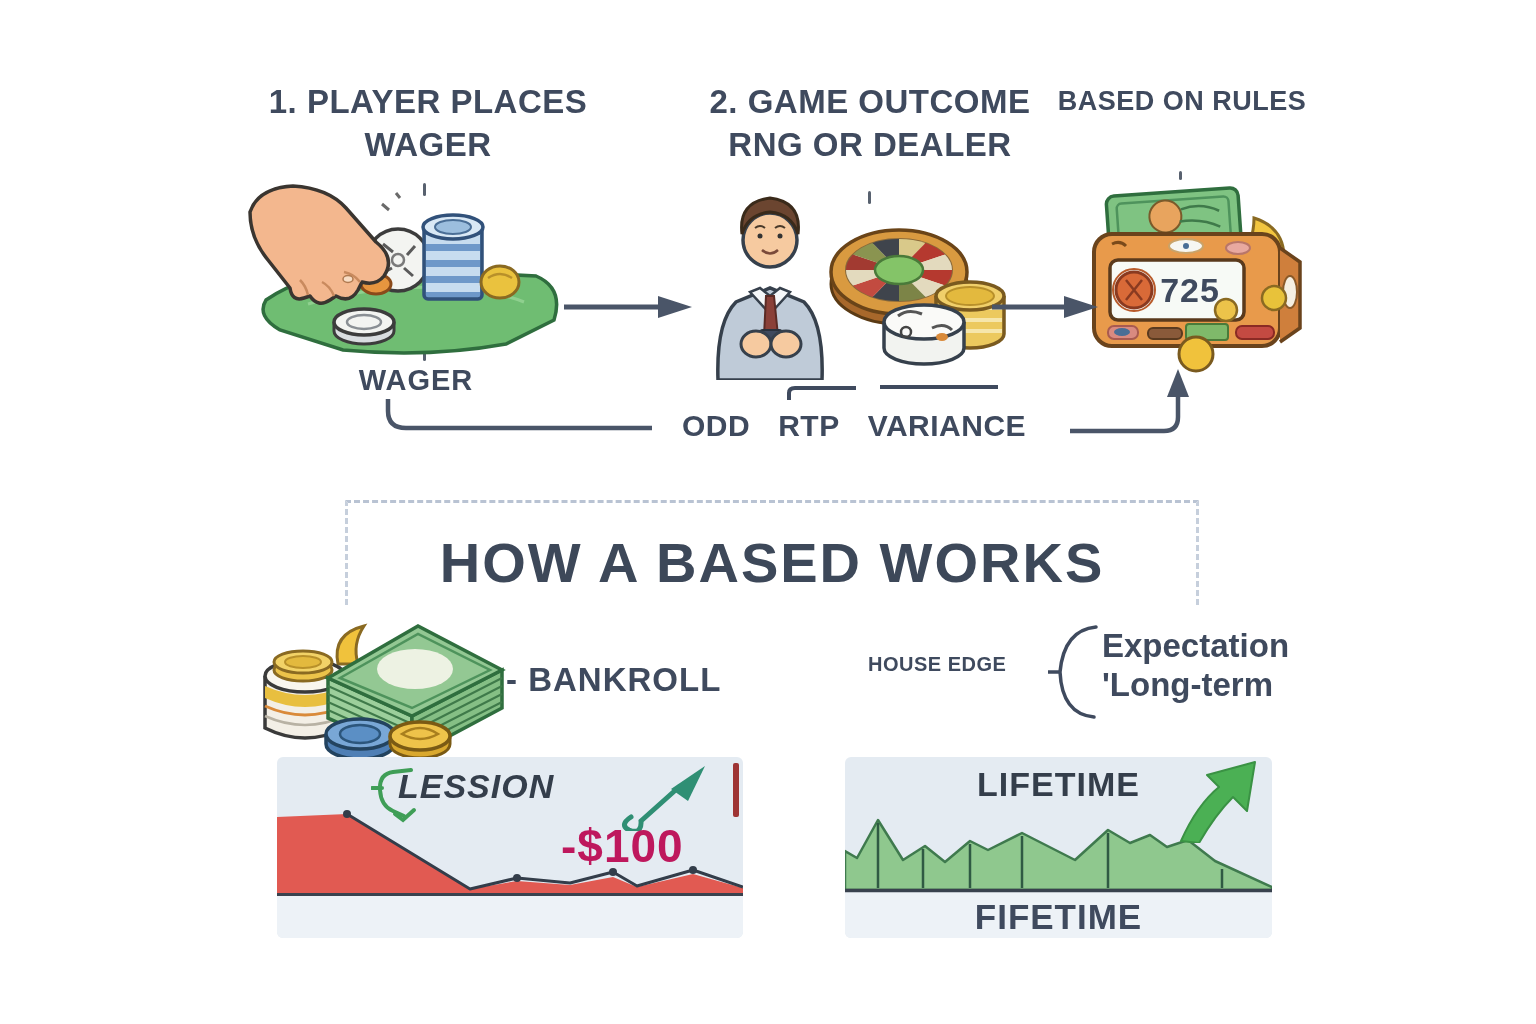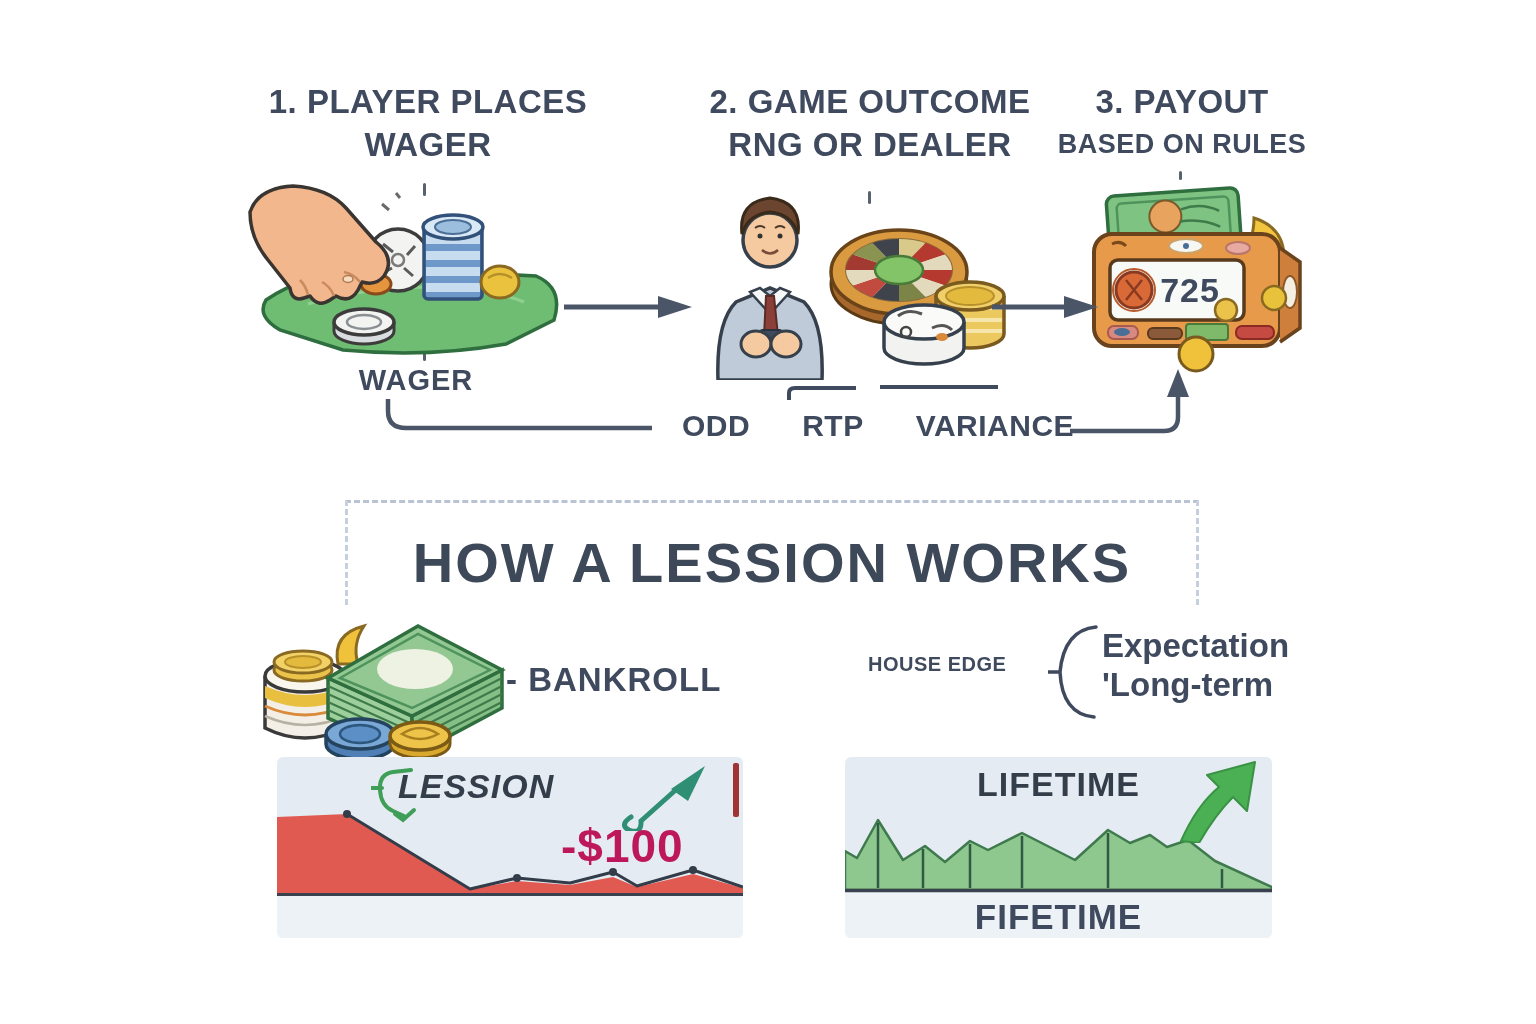--- a/index.html
+++ b/index.html
@@ -12,21 +12,21 @@
   .step-title{
     position:absolute; text-align:center; font-weight:700; color:var(--ink);
     font-size:33px; line-height:43px; letter-spacing:.5px;
   }
   .step-title .sub-small{font-size:27px; letter-spacing:.5px;}
   .caption{
     position:absolute; font-weight:700; color:var(--ink); font-size:29px;
     text-align:center; letter-spacing:1px;
   }
   .factors{
-    position:absolute; left:682px; top:409px; display:flex; gap:52px;
+    position:absolute; left:682px; top:409px; display:flex; gap:28px;
     font-size:30px; font-weight:700; color:var(--ink); letter-spacing:.5px;
   }
   .tick{position:absolute; width:3px; background:#58616f; border-radius:2px;}
   .dashed-box{
     position:absolute; left:345px; top:500px; width:848px; height:102px;
     border-top:3px dashed #b9c3d3; border-left:3px dashed #c6cfdc; border-right:3px dashed #c6cfdc;
   }
   .main-title{
     margin-top:27px; text-align:center; font-size:56px; font-weight:700;
     letter-spacing:2px; color:#3d4859;
@@ -55,21 +55,20 @@
 
   <div class="step-title" style="left:253px; top:80px; width:350px;">
     <div>1. PLAYER PLACES</div>
     <div>WAGER</div>
   </div>
   <div class="step-title" style="left:680px; top:80px; width:380px;">
     <div>2. GAME OUTCOME</div>
     <div>RNG OR DEALER</div>
   </div>
   <div class="step-title" style="left:1057px; top:80px; width:250px;">
-    <div>3. PAYOUT</div>
     <div class="sub-small">BASED ON RULES</div>
   </div>
 
   <div class="tick" style="left:423px; top:183px; height:13px;"></div>
   <div class="tick" style="left:423px; top:350px; height:11px;"></div>
   <div class="tick" style="left:868px; top:191px; height:13px;"></div>
   <div class="tick" style="left:1179px; top:171px; height:9px;"></div>
 
   <svg class="abs" style="left:248px; top:182px;" width="330" height="182" viewBox="0 0 330 182">
     <path d="M18,118 Q55,92 125,86 L288,94 Q316,106 306,138 L258,162 Q180,176 95,168 L32,148 Q8,134 18,118 Z" fill="#6fbd72" stroke="#2f6e3e" stroke-width="3.5"></path>
@@ -209,21 +208,21 @@
     <path d="M3,15 L3,8 Q3,3 9,3 L70,3" stroke="#3f4a5e" stroke-width="4" fill="none"></path>
   </svg>
   <div class="abs" style="left:880px; top:385px; width:118px; height:4px; background:#3f4a5e;"></div>
 
   <svg class="abs" style="left:1070px; top:365px;" width="128" height="72" viewBox="0 0 128 72">
     <path d="M0,66 H94 Q108,66 108,52 V30" stroke="#4a5568" stroke-width="4.5" fill="none" stroke-linecap="round"></path>
     <polygon points="97,32 119,32 108,4" fill="#4a5568"></polygon>
   </svg>
 
   <div class="dashed-box">
-    <div class="main-title">HOW A LESSION WORKS</div>
+    <div class="main-title">HOW A BASED WORKS</div>
   </div>
 
   <svg class="abs" style="left:240px; top:612px;" width="274" height="152" viewBox="0 0 274 152">
     <path d="M98,52 Q92,22 124,14 Q112,32 118,52 Z" fill="#f0c23c" stroke="#8a6a22" stroke-width="3"></path>
     <g>
       <path d="M25,64 L25,116 Q65,136 105,116 L105,64" fill="#f3efe6" stroke="#3a3a3a" stroke-width="3.5"></path>
       <path d="M25,74 Q65,92 105,74 L105,86 Q65,104 25,86 Z" fill="#e8bf3f"></path>
       <path d="M25,94 Q65,112 105,94" stroke="#d98a3a" stroke-width="3" fill="none"></path>
       <path d="M25,104 Q65,122 105,104" stroke="#b8b2a4" stroke-width="2.5" fill="none"></path>
       <ellipse cx="65" cy="64" rx="40" ry="16" fill="#f9f6ee" stroke="#3a3a3a" stroke-width="3.5"></ellipse>

